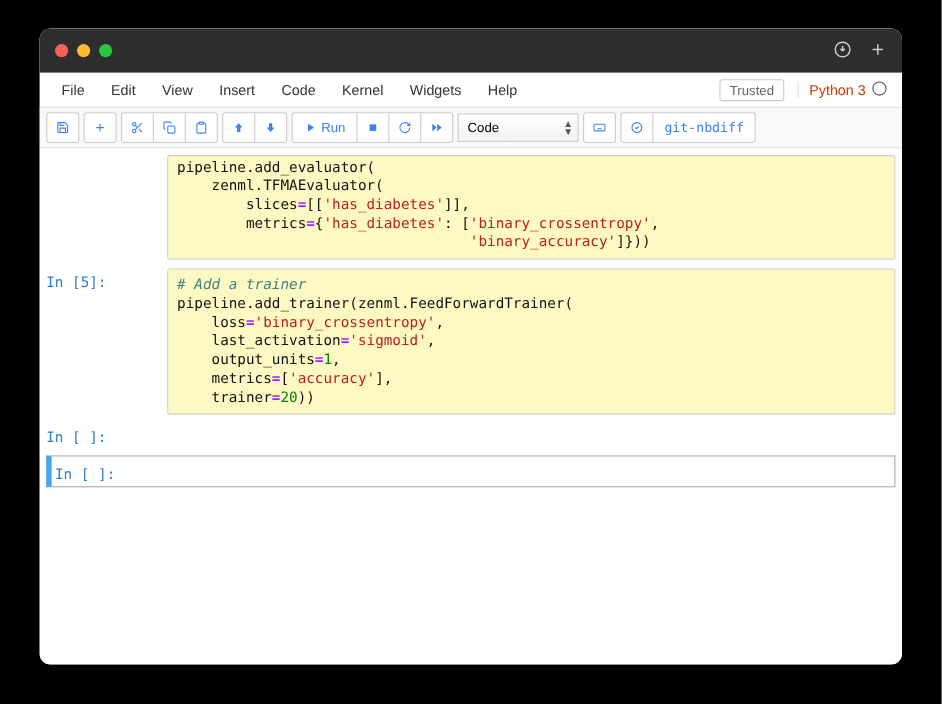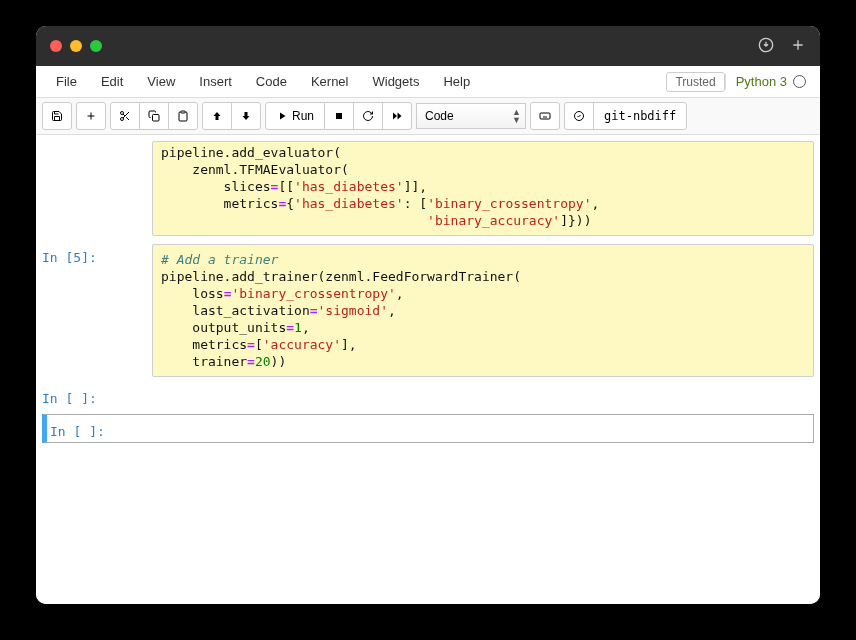--- a/index.html
+++ b/index.html
@@ -50,26 +50,26 @@
     color: #333;
   }
   .menubar .menu-item { padding: 6px 12px; cursor: pointer; }
   .menubar .spacer { flex: 1; }
   .trusted {
     border: 1px solid #ccc;
     padding: 2px 8px;
     border-radius: 3px;
     color: #666;
     font-size: 12px;
+    margin-right: 12px;
   }
   .kernel-info {
     display: flex;
-    align-items: center;
     gap: 6px;
-    color: #4d7c0f;
+    color: #c2410c;
     padding-right: 6px;
     border-left: 1px solid #ddd;
     padding-left: 10px;
   }
   .kernel-circle {
     width: 13px; height: 13px;
     border: 1.5px solid #555;
     border-radius: 50%;
   }
 
@@ -89,21 +89,21 @@
     overflow: hidden;
     background: #fff;
   }
   .btn {
     padding: 4px 8px;
     display: flex;
     align-items: center;
     justify-content: center;
     cursor: pointer;
     font-size: 12px;
-    color: #000000;
+    color: #3b82f6;
     min-width: 26px;
     height: 26px;
     border-right: 1px solid #ccc;
   }
   .btn:last-child { border-right: none; }
   .btn svg { width: 12px; height: 12px; }
   .btn .label { margin-left: 4px; }
   .celltype {
     border: 1px solid #ccc;
     border-radius: 0;

